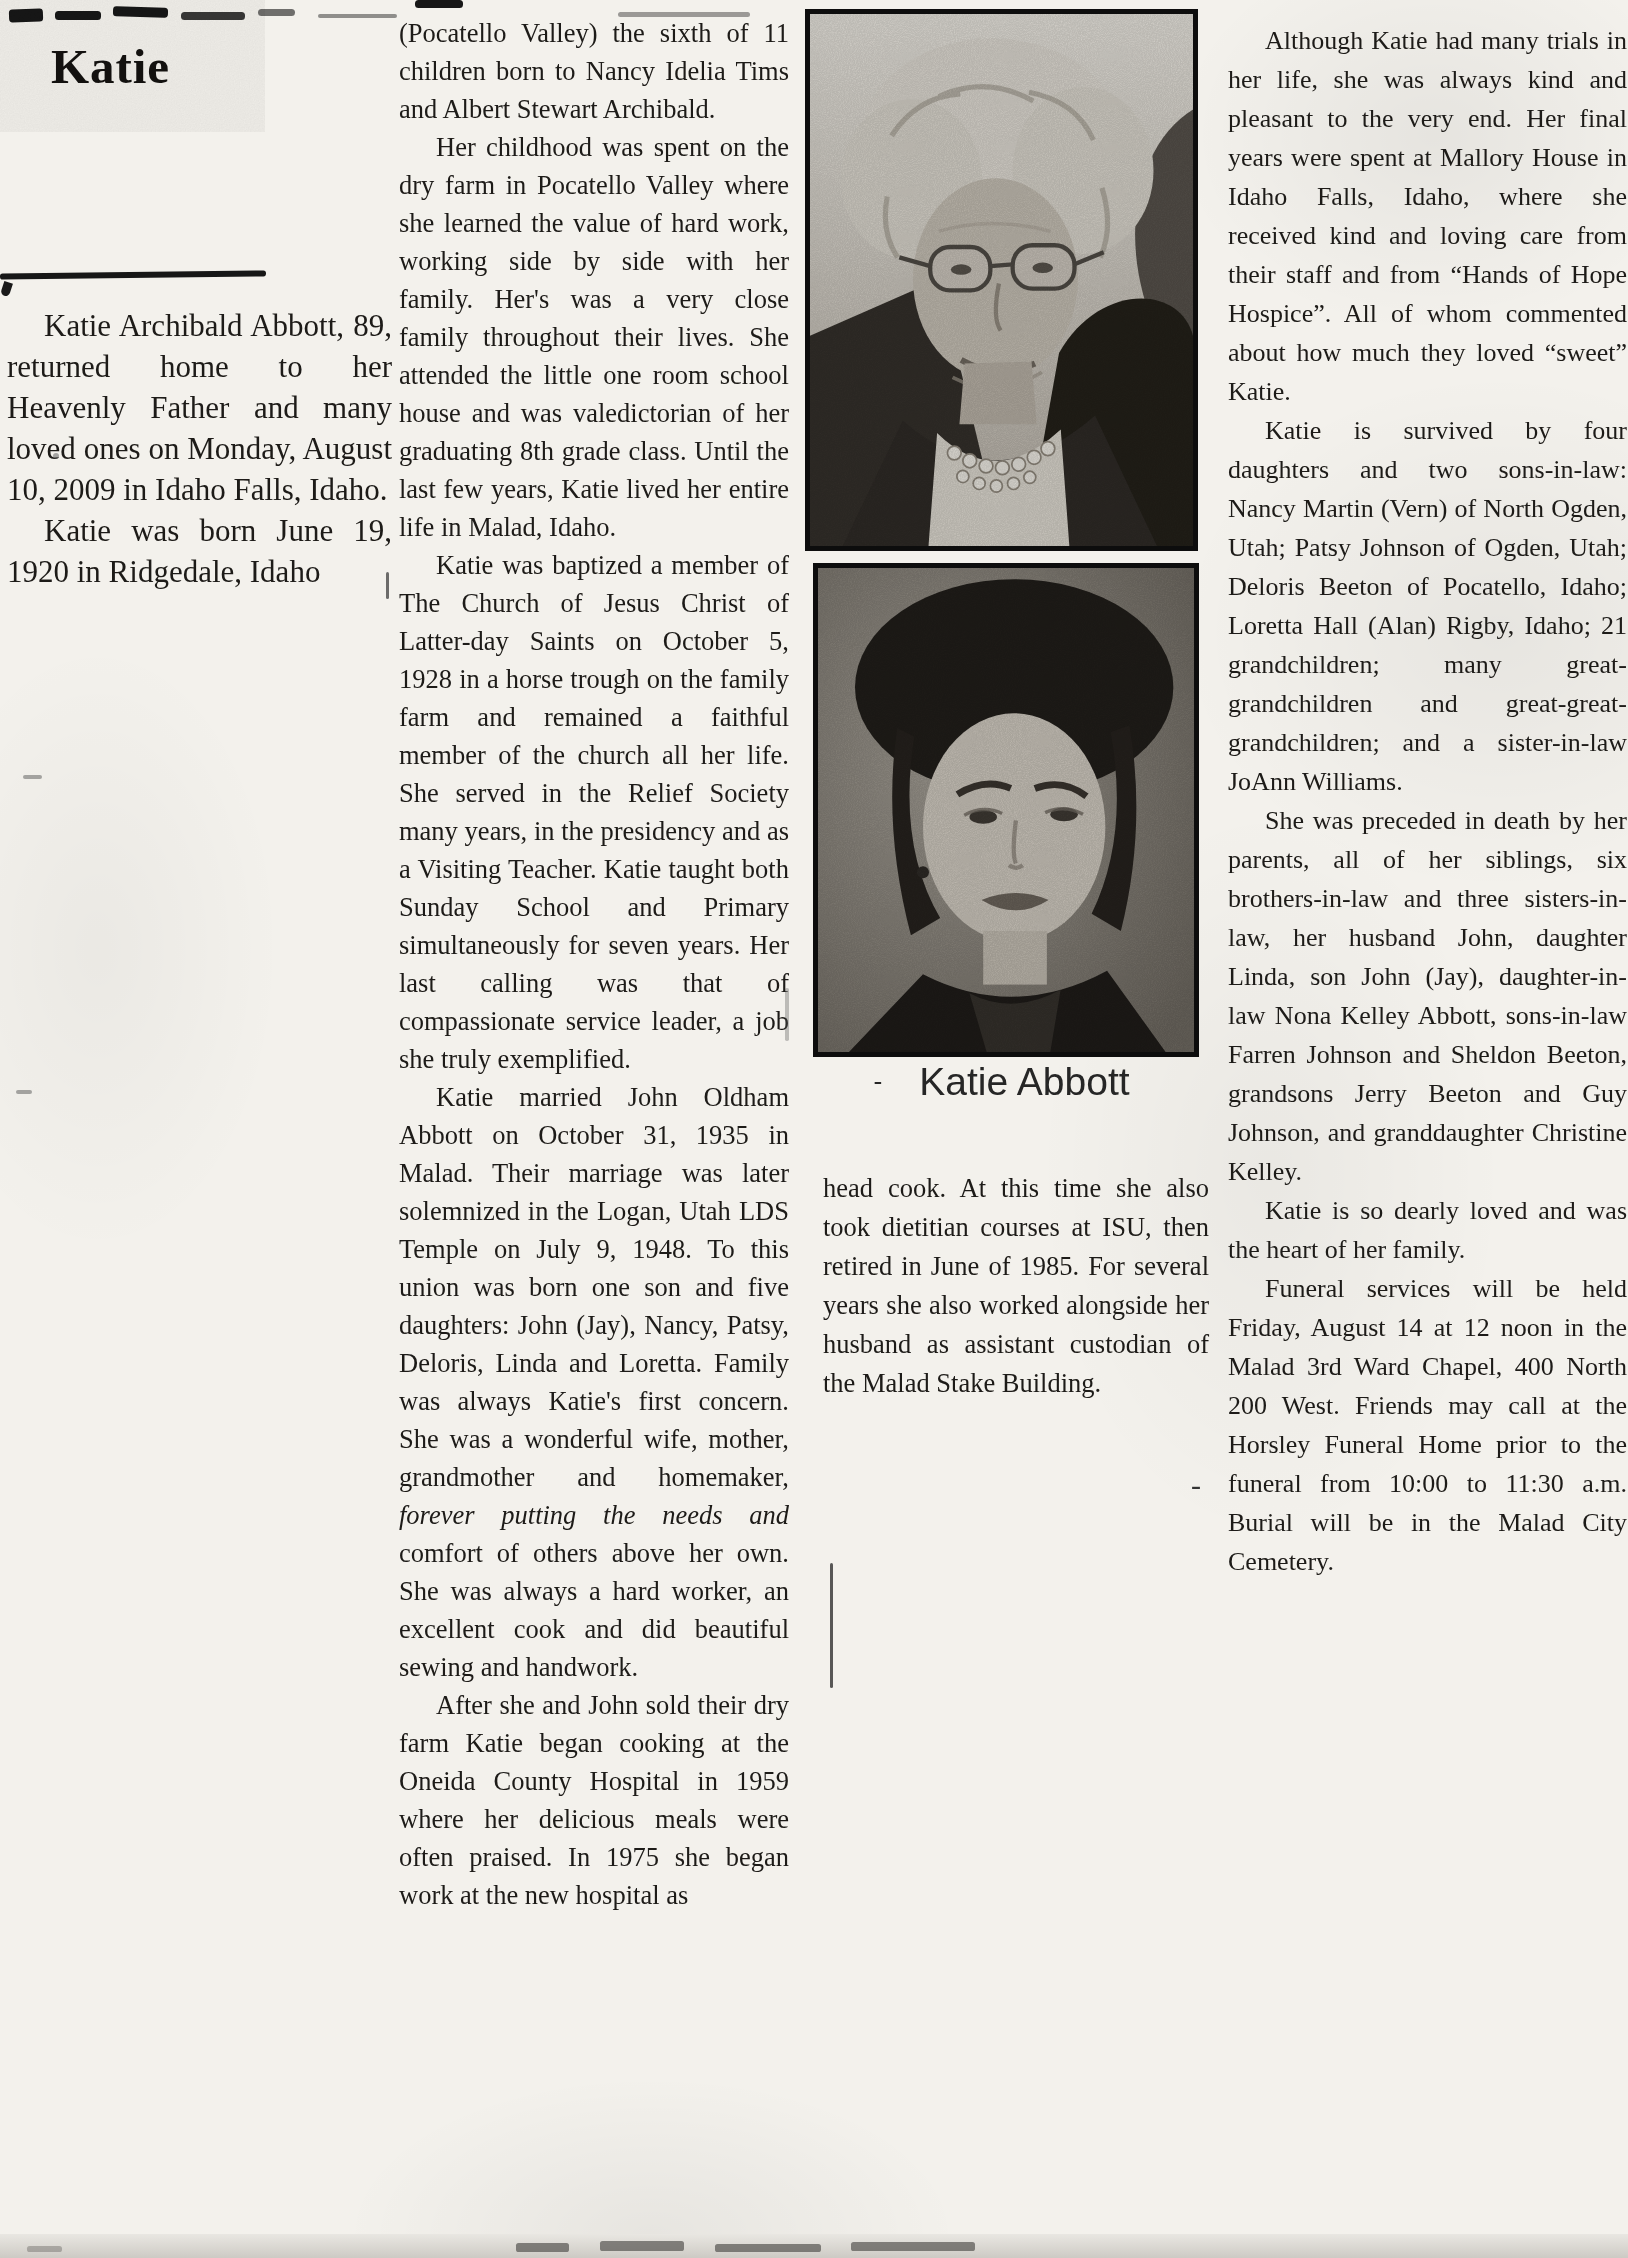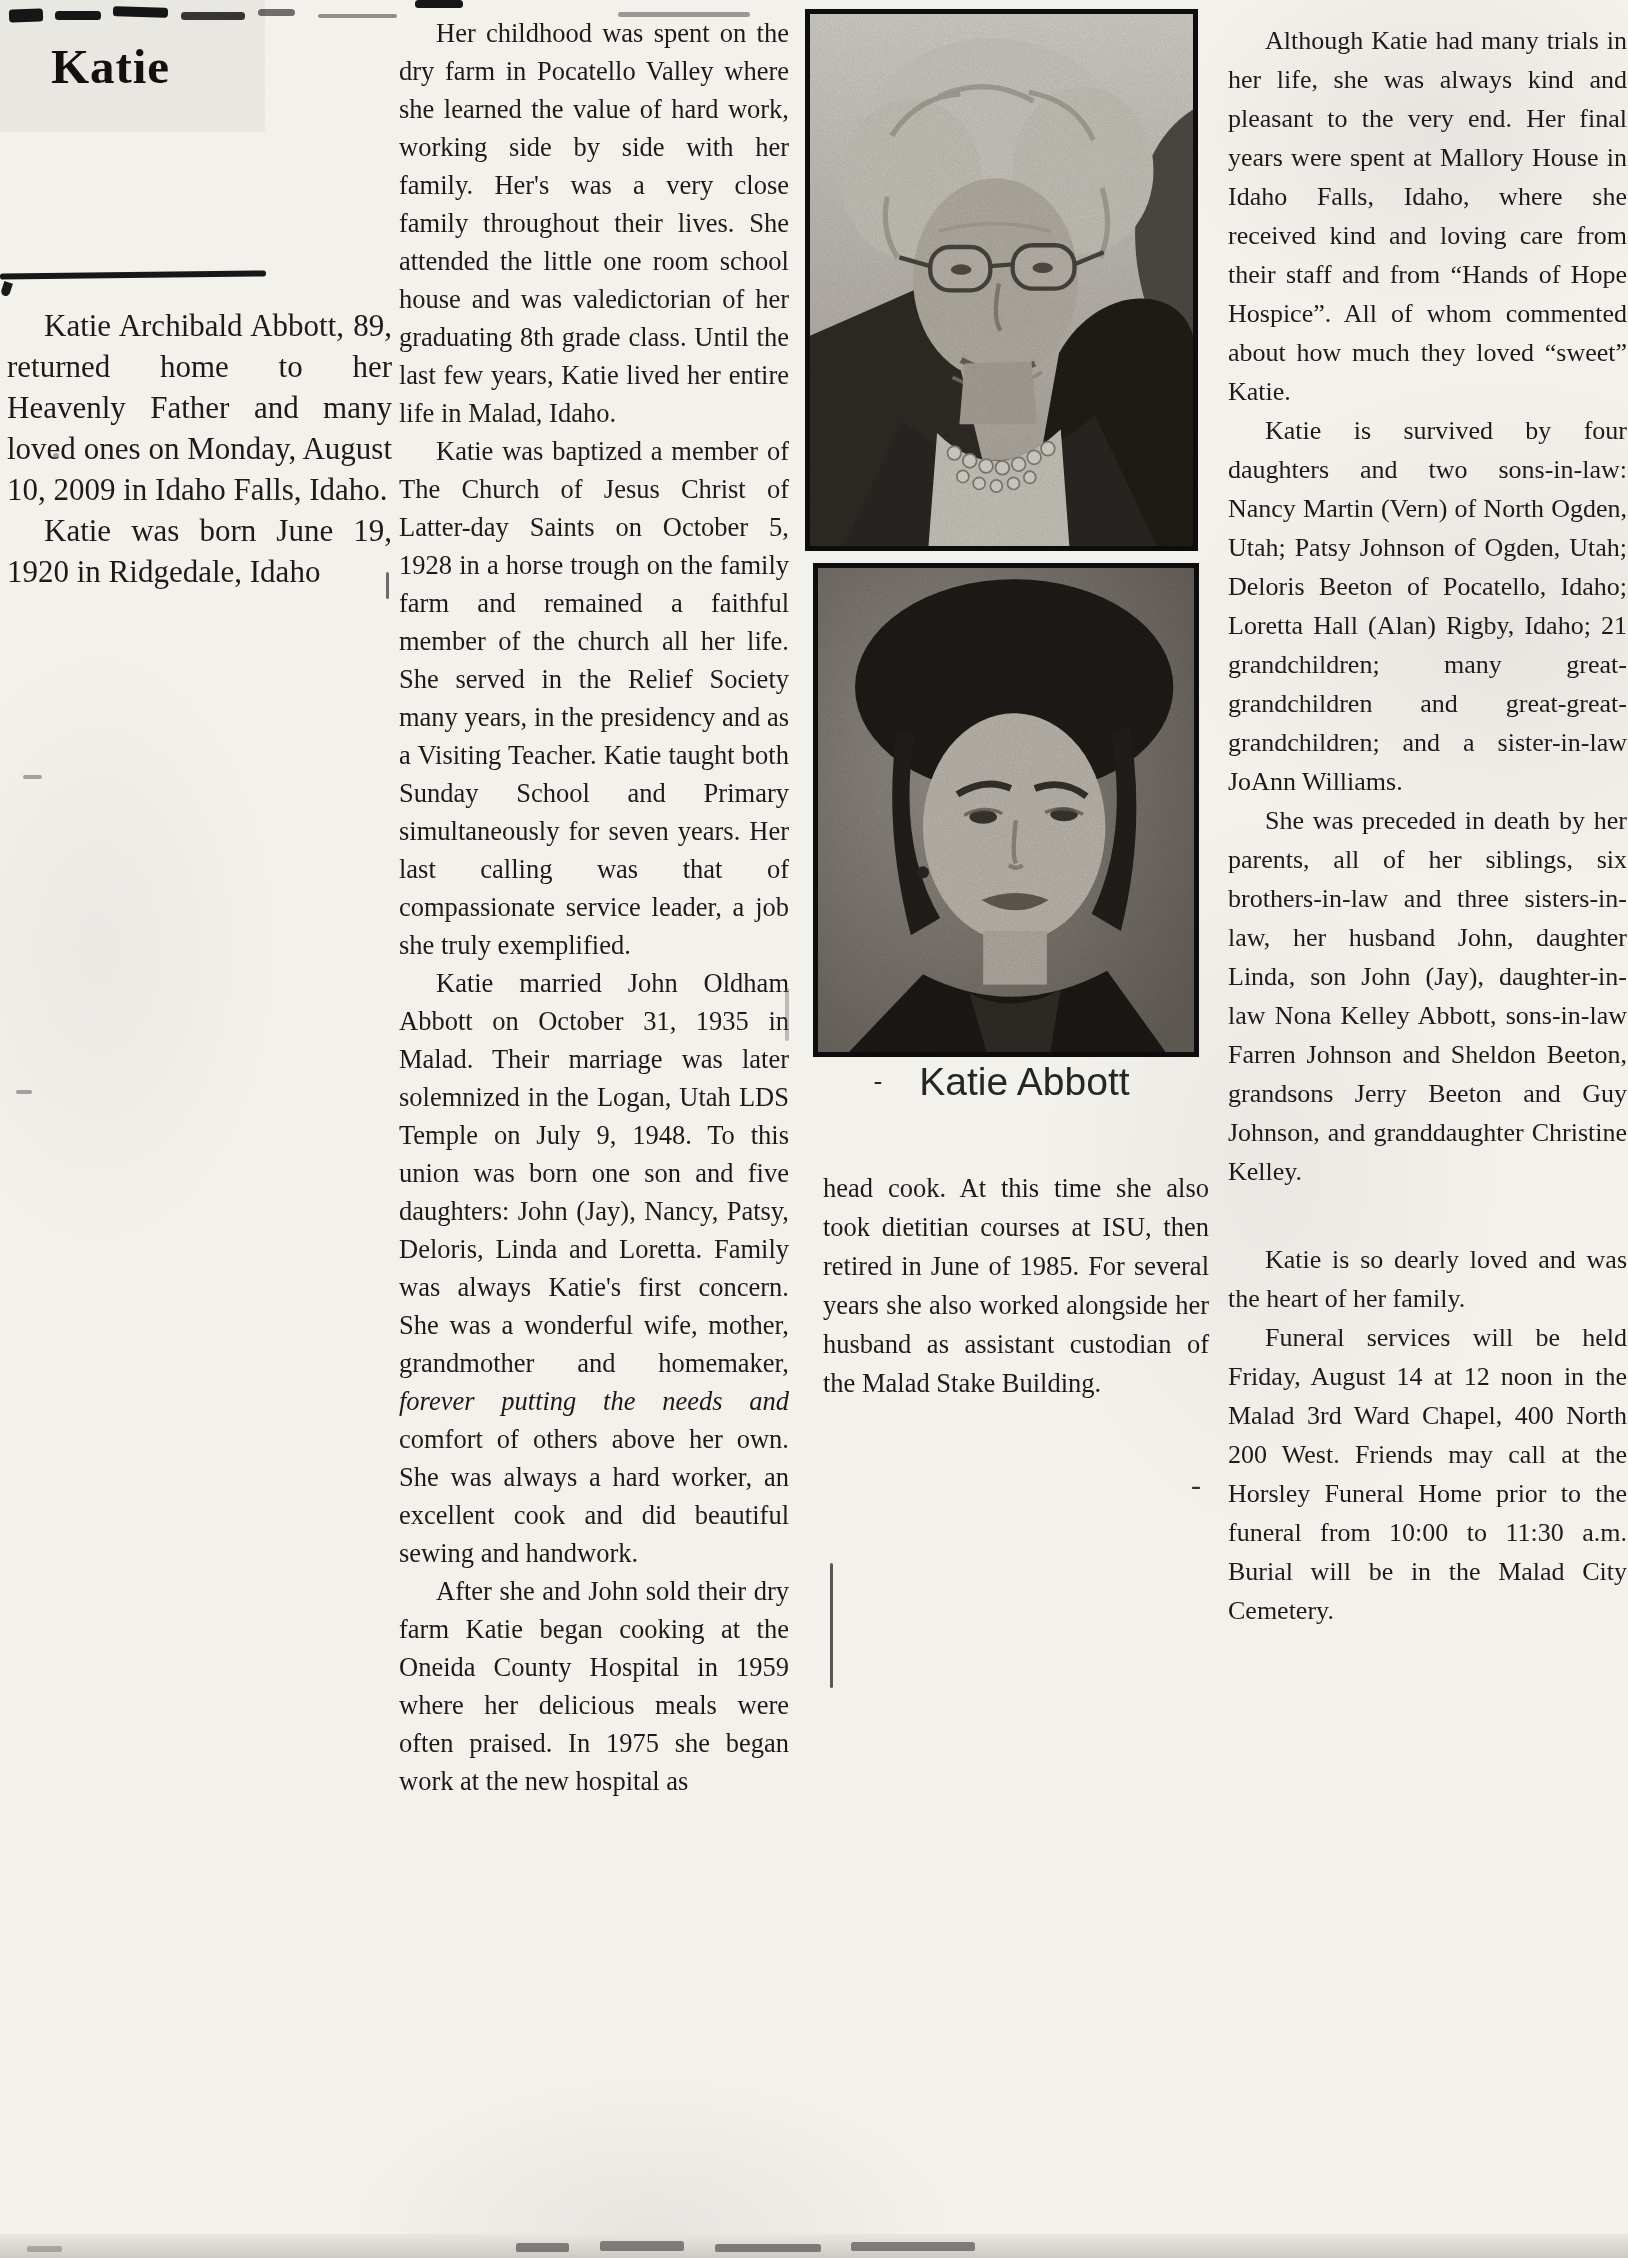--- a/index.html
+++ b/index.html
@@ -21,21 +21,21 @@
   .headline{position:absolute;left:51px;top:26px;width:335px;margin:0;font-size:49px;line-height:81px;font-weight:700;letter-spacing:0.9px;color:#141210;}
   .headline span{display:block;}
   .headline-rule{position:absolute;left:0px;top:272px;width:266px;height:6.2px;background:#171717;border-radius:2.6px;transform:rotate(-0.7deg);}
   .ink-comma{position:absolute;left:1.8px;top:282px;width:8.8px;height:14px;background:#1a1a1a;border-radius:0 0 7px 7px;transform:rotate(18deg);}
   .par{margin:0;text-align:justify;}
   .indent{text-indent:37px;}
   .col1{position:absolute;left:7px;top:305px;width:385px;font-size:31px;line-height:41px;}
   .col2{position:absolute;left:399px;top:14px;width:390px;height:2230px;overflow:hidden;font-size:26.5px;line-height:38px;}
   .midcol{position:absolute;left:823px;top:1149px;width:386px;font-size:26.5px;line-height:39px;margin-top:20px;}
   .rightcol{position:absolute;left:1228px;top:21px;width:399px;font-size:26px;line-height:39px;font-family:Liberation Serif, serif;}
-  .gap-before{margin-top:49px;}
+  .gap-before{}
   .ital{font-style:italic;}
   .photo-frame{position:absolute;border:5.3px solid #0d0d0d;background:#cfcbc3;box-sizing:border-box;}
   .photo1{left:805px;top:8.8px;width:393px;height:542px;}
   .photo2{left:813px;top:563px;width:386px;height:494px;}
   .photo-frame svg{display:block;width:100%;height:100%;}
   .caption{position:absolute;left:805px;top:1060px;width:393px;display:flex;justify-content:center;align-items:baseline;gap:37px;font-family:"Liberation Sans","DejaVu Sans",sans-serif;font-size:39px;font-weight:500;color:#262626;}
   .caption .cap-dash{font-size:26.5px;transform:translateY(-5.3px);}
   .margin-dash{position:absolute;left:1191px;top:1468px;font-size:30px;color:#333;}
   .artifact{position:absolute;background:#171717;border-radius:3.5px;}
   .vline-1{left:830px;top:1563px;width:2.6px;height:125px;background:#3c3c3c;border-radius:1.8px;opacity:.85;}
@@ -65,20 +65,21 @@
   </h1>
   <div class="headline-rule"></div>
   <div class="ink-comma"></div>
 
   <div class="col1">
     <p class="par indent">Katie Archibald Abbott, 89, returned home to her Heavenly Father and many loved ones on Monday, August 10, 2009 in Idaho Falls, Idaho.</p>
     <p class="par indent">Katie was born June 19, 1920 in Ridgedale, Idaho</p>
   </div>
 
   <div class="col2">
+    <p class="par">(Pocatello Valley) the sixth of 11 children born to Nancy Idelia Tims and Albert Stewart Archibald.</p>
     <p class="par indent">Her childhood was spent on the dry farm in Pocatello Valley where she learned the value of hard work, working side by side with her family. Her's was a very close family throughout their lives. She attended the little one room school house and was valedictorian of her graduating 8th grade class. Until the last few years, Katie lived her entire life in Malad, Idaho.</p>
     <p class="par indent">Katie was baptized a member of The Church of Jesus Christ of Latter-day Saints on October 5, 1928 in a horse trough on the family farm and remained a faithful member of the church all her life. She served in the Relief Society many years, in the presidency and as a Visiting Teacher. Katie taught both Sunday School and Primary simultaneously for seven years. Her last calling was that of compassionate service leader, a job she truly exemplified.</p>
     <p class="par indent"><span>Katie married John Oldham Abbott on October 31, 1935 in Malad. Their marriage was later solemnized in the Logan, Utah LDS Temple on July 9, 1948. To this union was born one son and five daughters: John (Jay), Nancy, Patsy, Deloris, Linda and Loretta. Family was always Katie's first concern. She was a wonderful wife, mother, grandmother and homemaker, </span><span class="ital">forever putting the needs and</span><span> comfort of others above her own. She was always a hard worker, an excellent cook and did beautiful sewing and handwork.</span></p>
     <p class="par indent">After she and John sold their dry farm Katie began cooking at the Oneida County Hospital in 1959 where her delicious meals were often praised. In 1975 she began work at the new hospital as</p>
   </div>
 
   <figure class="photo-frame photo1" style="margin:0;">
     <svg viewBox="0 0 446 612" preserveAspectRatio="none">
       <defs>
         <linearGradient id="bg1" x1="0" y1="0" x2="0" y2="1">

